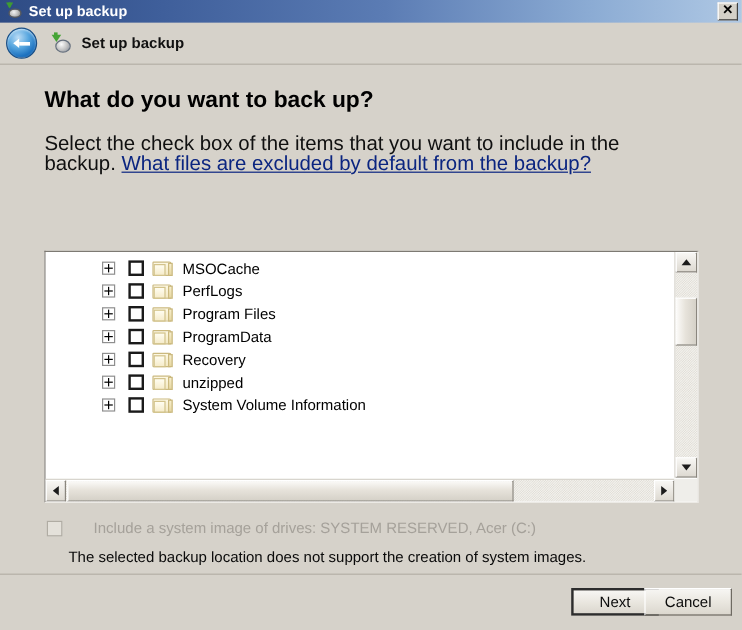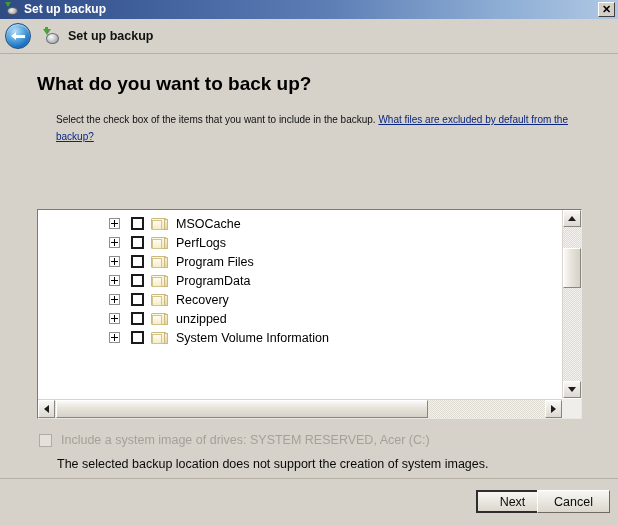--- a/index.html
+++ b/index.html
@@ -185,23 +185,23 @@
     box-sizing: border-box;
     position: relative;
   }
   .q-heading {
     font-size: 19px;
     font-weight: bold;
     color: #000000;
     margin: 3px 0 0 37px;
   }
   .instruction {
-    font-size: 10px;
+    font-size: 17px;
     color: #101010;
-    margin: 16px 37px 0 56px;
+    margin: 16px 37px 0 37px;
     line-height: 17px;
     max-width: 534px;
   }
   .link {
     color: #0b2580;
     text-decoration: underline;
     cursor: default;
   }
 
   
@@ -219,21 +219,20 @@
     box-sizing: border-box;
     overflow: hidden;
   }
   .tree-viewport {
     position: absolute;
     left: 0; top: 0;
     width: 524px;
     height: 212px;
     overflow: hidden;
     background: #ffffff;
-    margin-left: 24px;
   }
   .tree-list {
     padding-top: 4px;
   }
   .tree-row {
     height: 19px;
     display: flex;
     align-items: center;
     padding-left: 47px;
     box-sizing: border-box;
@@ -466,21 +465,21 @@
     height: 13px;
     border: 1px solid #b0aca3;
     background: #e4e1da;
     box-sizing: border-box;
     flex: 0 0 13px;
     cursor: default;
   }
   .sysimage-label {
     font-size: 12.5px;
     color: #a5a19a;
-    margin-left: 9px;
+    margin-left: 26px;
     white-space: nowrap;
   }
   .note-text {
     position: absolute;
     left: 57px;
     top: 403px;
     font-size: 12.5px;
     color: #0a0a0a;
     white-space: nowrap;
   }

